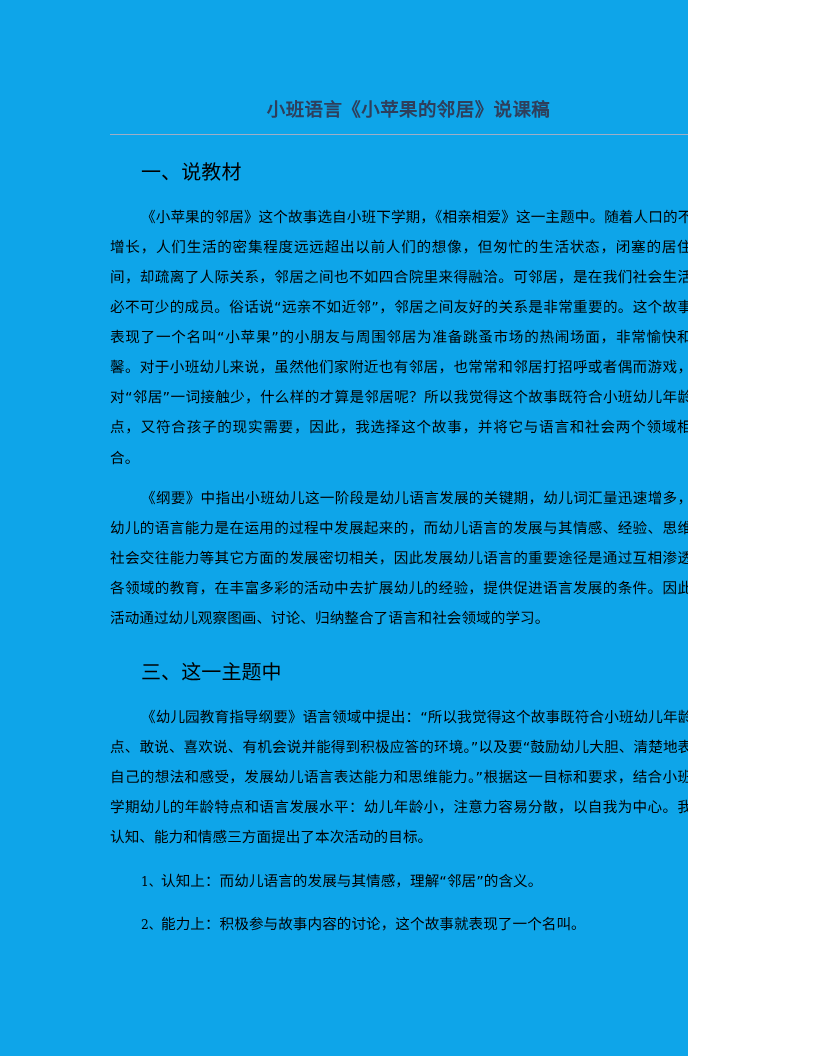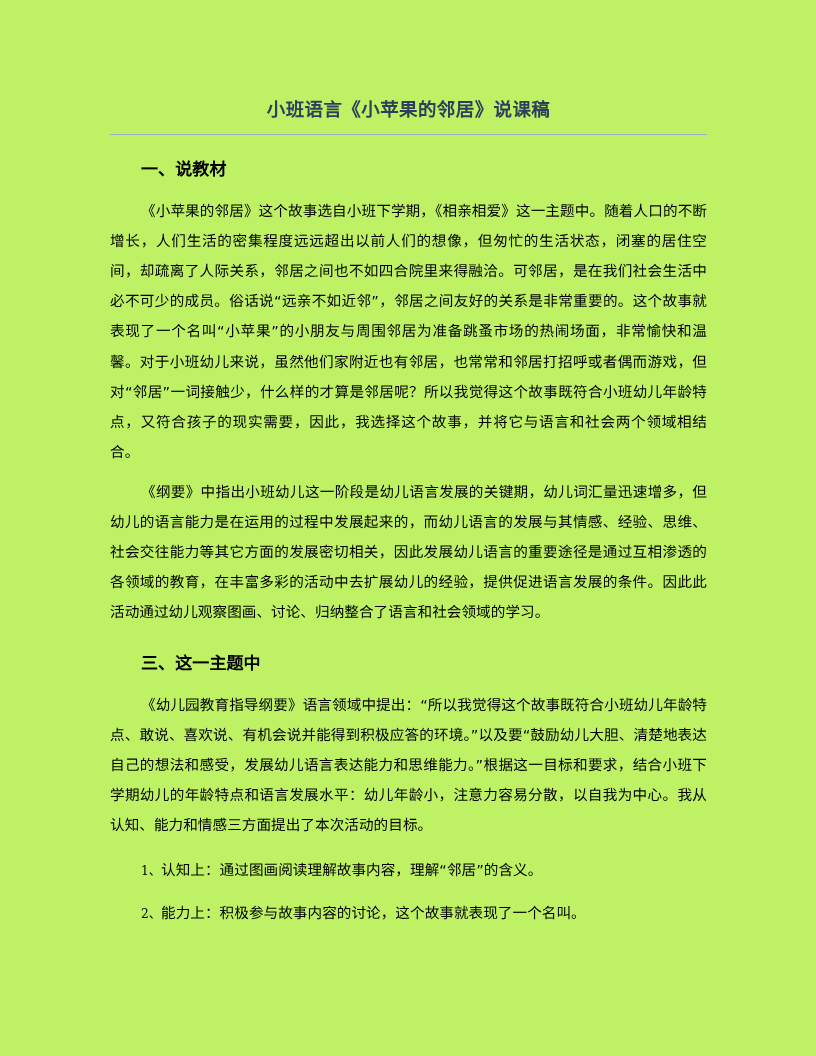--- a/index.html
+++ b/index.html
@@ -10,24 +10,24 @@
   }
   body {
     width: 816px;
     height: 1056px;
     font-family: "DejaVu Sans", "Liberation Sans", sans-serif;
     color: #000000;
     -webkit-font-smoothing: antialiased;
   }
   .page {
     position: relative;
-    width: 816px;
+    width: 688px;
     height: 1056px;
     box-sizing: border-box;
-    background: #bef264;
+    background: #0ea5e9;
     overflow: hidden;
   }
   .content {
     position: absolute;
     left: 110px;
     top: 0;
     width: 597px;
   }
   .doc-title {
     margin: 0;
@@ -47,22 +47,22 @@
     width: 597px;
     background: #9eaec6;
     border: 0;
     line-height: 0;
     font-size: 0;
   }
   .section-heading {
     margin: 0;
     padding: 20px 0 0 0;
     text-indent: 31px;
-    font-size: 17px;
-    font-weight: 700;
+    font-size: 20px;
+    font-weight: 400;
     line-height: 1.95;
     color: #000000;
     letter-spacing: 0.1px;
   }
   .body-para {
     margin: 0;
     padding: 10px 0 0 0;
     text-indent: 31px;
     font-size: 14.6px;
     line-height: 2.06;
@@ -99,18 +99,18 @@
     <div class="title-rule"></div>
 
     <p class="section-heading first-gap">一、说教材</p>
     <p class="body-para">《小苹果的邻居》这个故事选自小班下学期，《相亲相爱》这一主题中。随着人口的不断增长，人们生活的密集程度远远超出以前人们的想像，但匆忙的生活状态，闭塞的居住空间，却疏离了人际关系，邻居之间也不如四合院里来得融洽。可邻居，是在我们社会生活中必不可少的成员。俗话说“远亲不如近邻”，邻居之间友好的关系是非常重要的。这个故事就表现了一个名叫“小苹果”的小朋友与周围邻居为准备跳蚤市场的热闹场面，非常愉快和温馨。对于小班幼儿来说，虽然他们家附近也有邻居，也常常和邻居打招呼或者偶而游戏，但对“邻居”一词接触少，什么样的才算是邻居呢？所以我觉得这个故事既符合小班幼儿年龄特点，又符合孩子的现实需要，因此，我选择这个故事，并将它与语言和社会两个领域相结合。</p>
 
     <p class="body-para">《纲要》中指出小班幼儿这一阶段是幼儿语言发展的关键期，幼儿词汇量迅速增多，但幼儿的语言能力是在运用的过程中发展起来的，而幼儿语言的发展与其情感、经验、思维、社会交往能力等其它方面的发展密切相关，因此发展幼儿语言的重要途径是通过互相渗透的各领域的教育，在丰富多彩的活动中去扩展幼儿的经验，提供促进语言发展的条件。因此此活动通过幼儿观察图画、讨论、归纳整合了语言和社会领域的学习。</p>
 
     <p class="section-heading">三、这一主题中</p>
     <p class="body-para">《幼儿园教育指导纲要》语言领域中提出：“所以我觉得这个故事既符合小班幼儿年龄特点、敢说、喜欢说、有机会说并能得到积极应答的环境。”以及要“鼓励幼儿大胆、清楚地表达自己的想法和感受，发展幼儿语言表达能力和思维能力。”根据这一目标和要求，结合小班下学期幼儿的年龄特点和语言发展水平：幼儿年龄小，注意力容易分散，以自我为中心。我从认知、能力和情感三方面提出了本次活动的目标。</p>
 
-    <p class="list-item"><span class="list-num">1、</span><span>认知上：通过图画阅读理解故事内容，理解“邻居”的含义。</span></p>
+    <p class="list-item"><span class="list-num">1、</span><span>认知上：而幼儿语言的发展与其情感，理解“邻居”的含义。</span></p>
 
     <p class="list-item"><span class="list-num">2、</span><span>能力上：积极参与故事内容的讨论，这个故事就表现了一个名叫。</span></p>
 
   </div>
 </div>
 
 </body></html>

